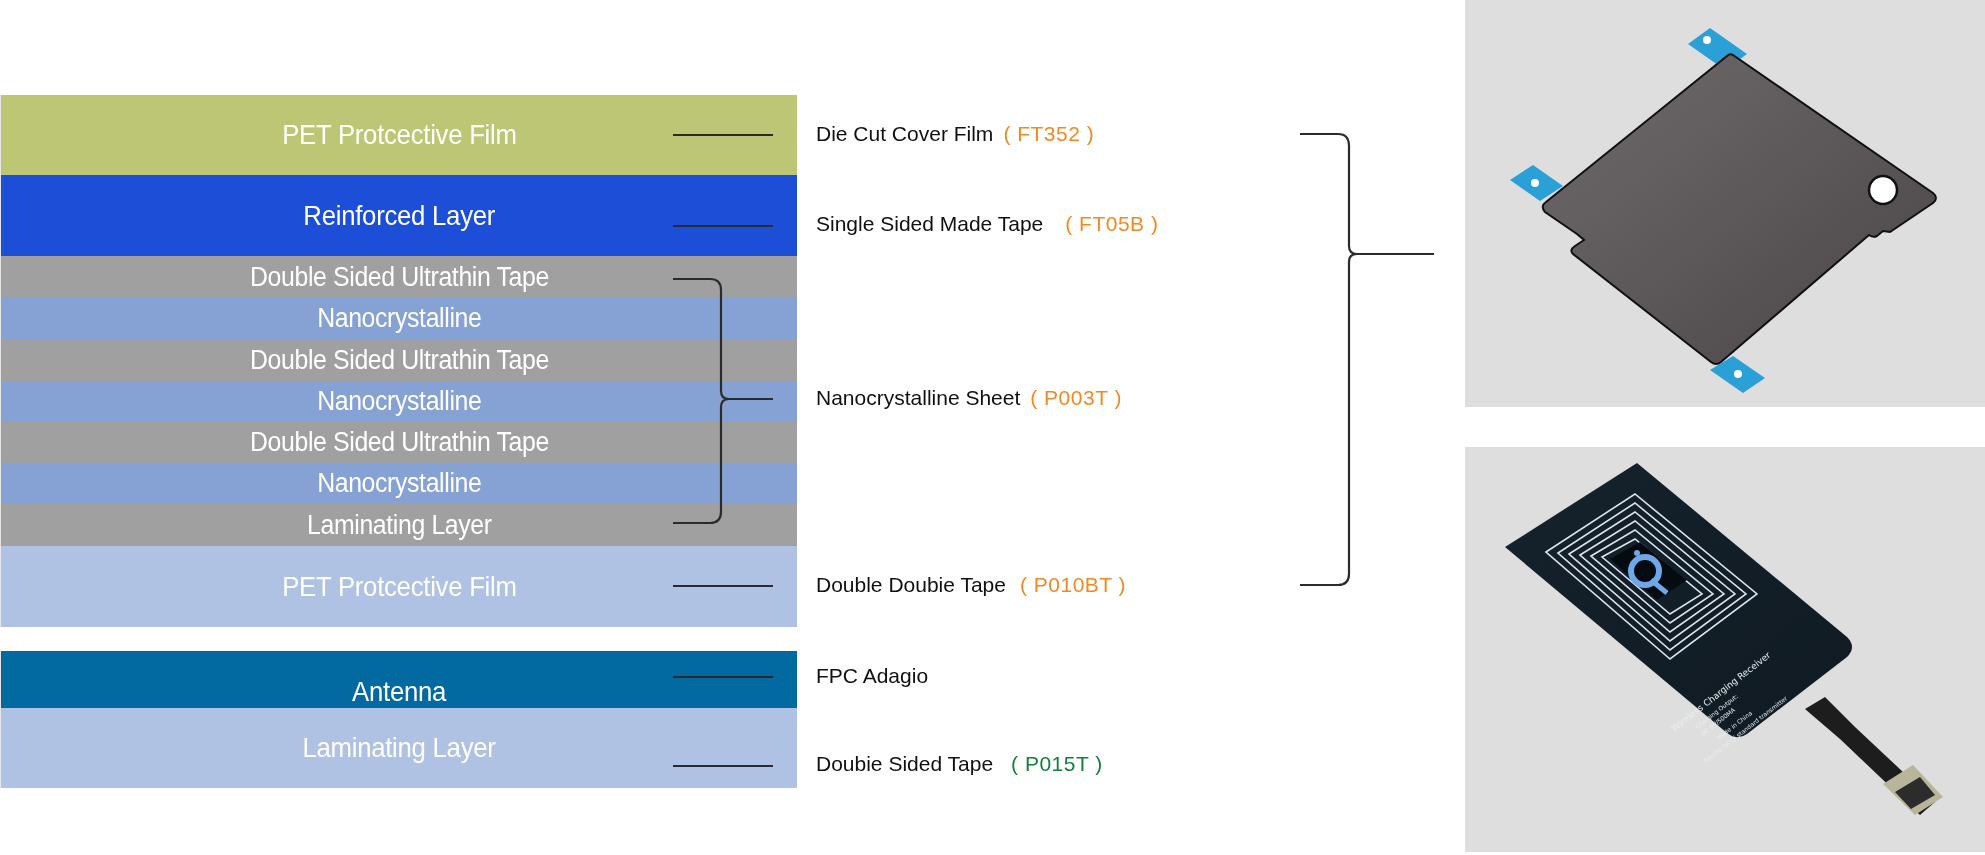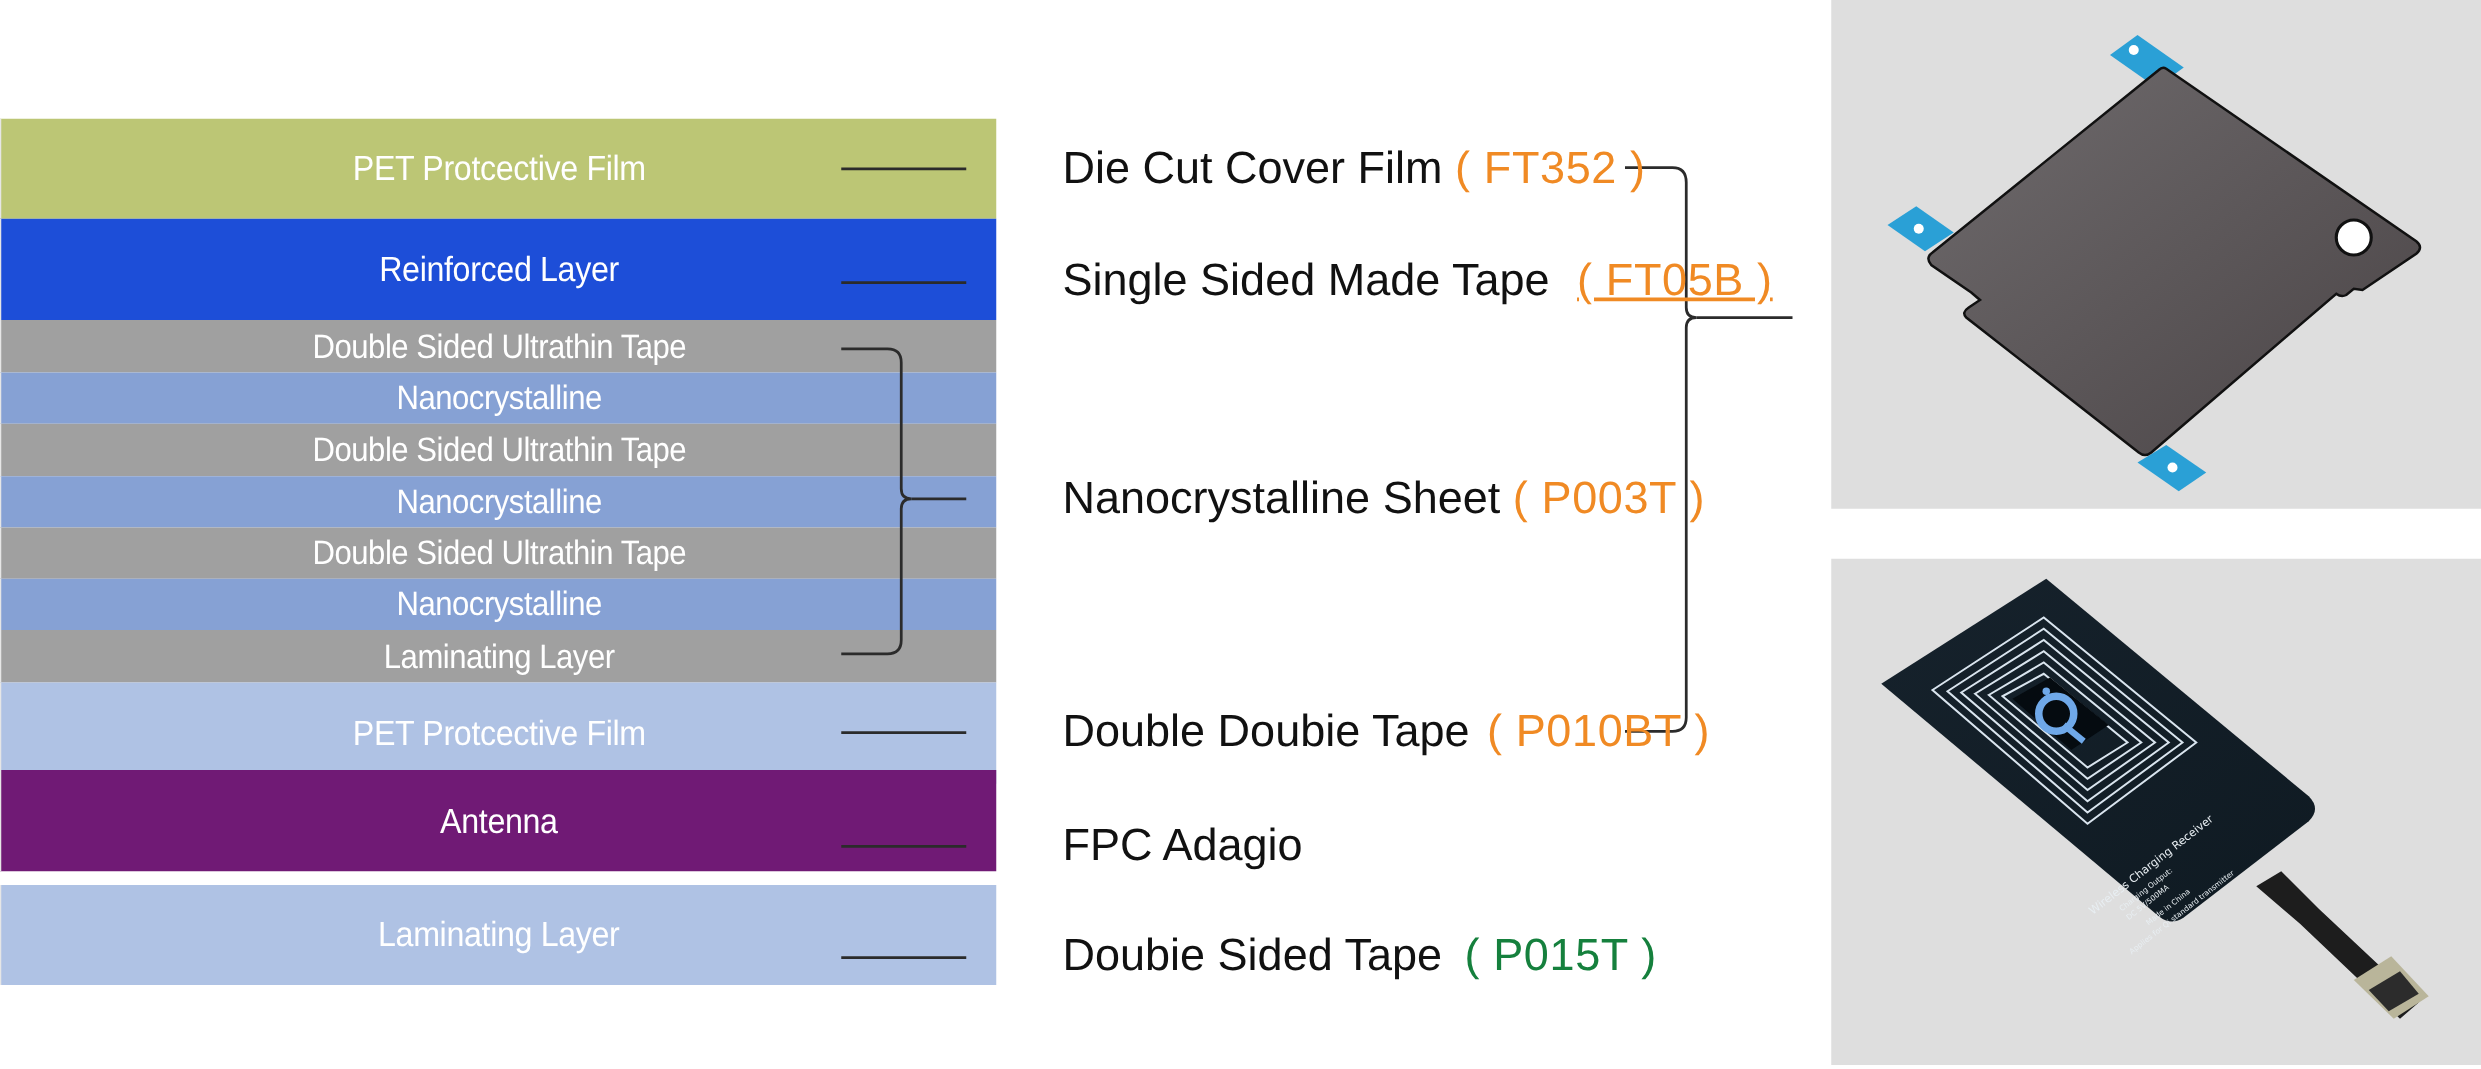--- a/index.html
+++ b/index.html
@@ -8,22 +8,22 @@
     .stack { position: absolute; left: 0; top: 95px; width: 696px; }
     .layer { position: absolute; left: 0; width: 797px; display: flex; align-items: center;
              justify-content: center; color: #ffffff; box-sizing: border-box;
              border-left: 1px solid #e6e6e6; }
     .layer.big span { font-size: 28px; letter-spacing: -0.3px; }
     .layer.thin span { font-size: 27px; letter-spacing: -0.4px; line-height: 1; }
     .layer span { font-family: "Liberation Sans", sans-serif; font-weight: normal; transform: scaleX(0.92); display: inline-block; }
 
     svg.lines { position: absolute; left: 0; top: 0; width: 1985px; height: 855px; pointer-events: none; }
 
-    .label { position: absolute; left: 850px; font-family: "Liberation Sans", sans-serif;
-             font-size: 36px; color: #111111; white-space: nowrap; transform: translateY(-50%); }
+    .label { position: absolute; left: 816px; font-family: "Liberation Sans", sans-serif;
+             font-size: 21px; color: #111111; white-space: nowrap; transform: translateY(-50%); }
     .label .code { color: #f08a24; margin-left: 10px; letter-spacing: 0.5px; }
 
     .photo { position: absolute; left: 1465px; width: 520px; background: #dedede; overflow: hidden; }
     .photo svg { width: 100%; height: 100%; display: block; }
   </style>
 </head>
 <body>
 
 <div class="stack">
   <div class="layer big" style="top: 0px; height: 80px; background: rgb(188, 198, 117);">
@@ -49,21 +49,21 @@
     </div>
   <div class="layer thin" style="top: 368px; height: 41px; background: rgb(134, 161, 212);">
       <span>Nanocrystalline</span>
     </div>
   <div class="layer thin" style="top: 409px; height: 42px; background: rgb(160, 160, 160);">
       <span>Laminating Layer</span>
     </div>
   <div class="layer big" style="top: 451px; height: 81px; background: rgb(175, 194, 228);">
       <span>PET Protcective Film</span>
     </div>
-  <div class="layer big" style="top: 521px; height: 81px; background: #701a75;">
+  <div class="layer big" style="top: 556px; height: 81px; background: #0369a1;">
       <span>Antenna</span>
     </div>
   <div class="layer big" style="top: 613px; height: 80px; background: rgb(175, 194, 228);">
       <span>Laminating Layer</span>
     </div>
 </div>
 
 <svg class="lines" viewBox="0 0 1985 855">
   <g stroke="#2b2b2b" stroke-width="2.2" fill="none">
     <line x1="673" y1="135" x2="773" y2="135"></line>
@@ -75,21 +75,21 @@
     <line x1="673" y1="766" x2="773" y2="766"></line>
     <path d="M1300 134 H1338 Q1349 134 1349 146 V246 Q1349 254 1357 254 Q1349 254 1349 262 V574 Q1349 585 1338 585 H1300"></path>
     <line x1="1357" y1="254" x2="1434" y2="254"></line>
   </g>
 </svg>
 
 <div class="label" style="top:134px;">
   <span>Die Cut Cover Film</span><span class="code" style="color: rgb(240, 138, 36);">( FT352 )</span>
 </div>
 <div class="label" style="top:224px;">
-  <span>Single Sided Made Tape</span><span class="code" style="margin-left: 22px; color: rgb(240, 138, 36); text-decoration: underline;">( FT05B )</span>
+  <span>Single Sided Made Tape</span><span class="code" style="margin-left: 22px; color: rgb(240, 138, 36);">( FT05B )</span>
 </div>
 <div class="label" style="top:398px;">
   <span>Nanocrystalline Sheet</span><span class="code" style="color: rgb(240, 138, 36);">( P003T )</span>
 </div>
 <div class="label" style="top:585px;">
   <span>Double Doubie Tape</span><span class="code" style="margin-left: 14px; color: rgb(240, 138, 36);">( P010BT )</span>
 </div>
 <div class="label" style="top:676px;">
   <span>FPC Adagio</span><span class="code" style="color: rgb(240, 138, 36);"></span>
 </div>

